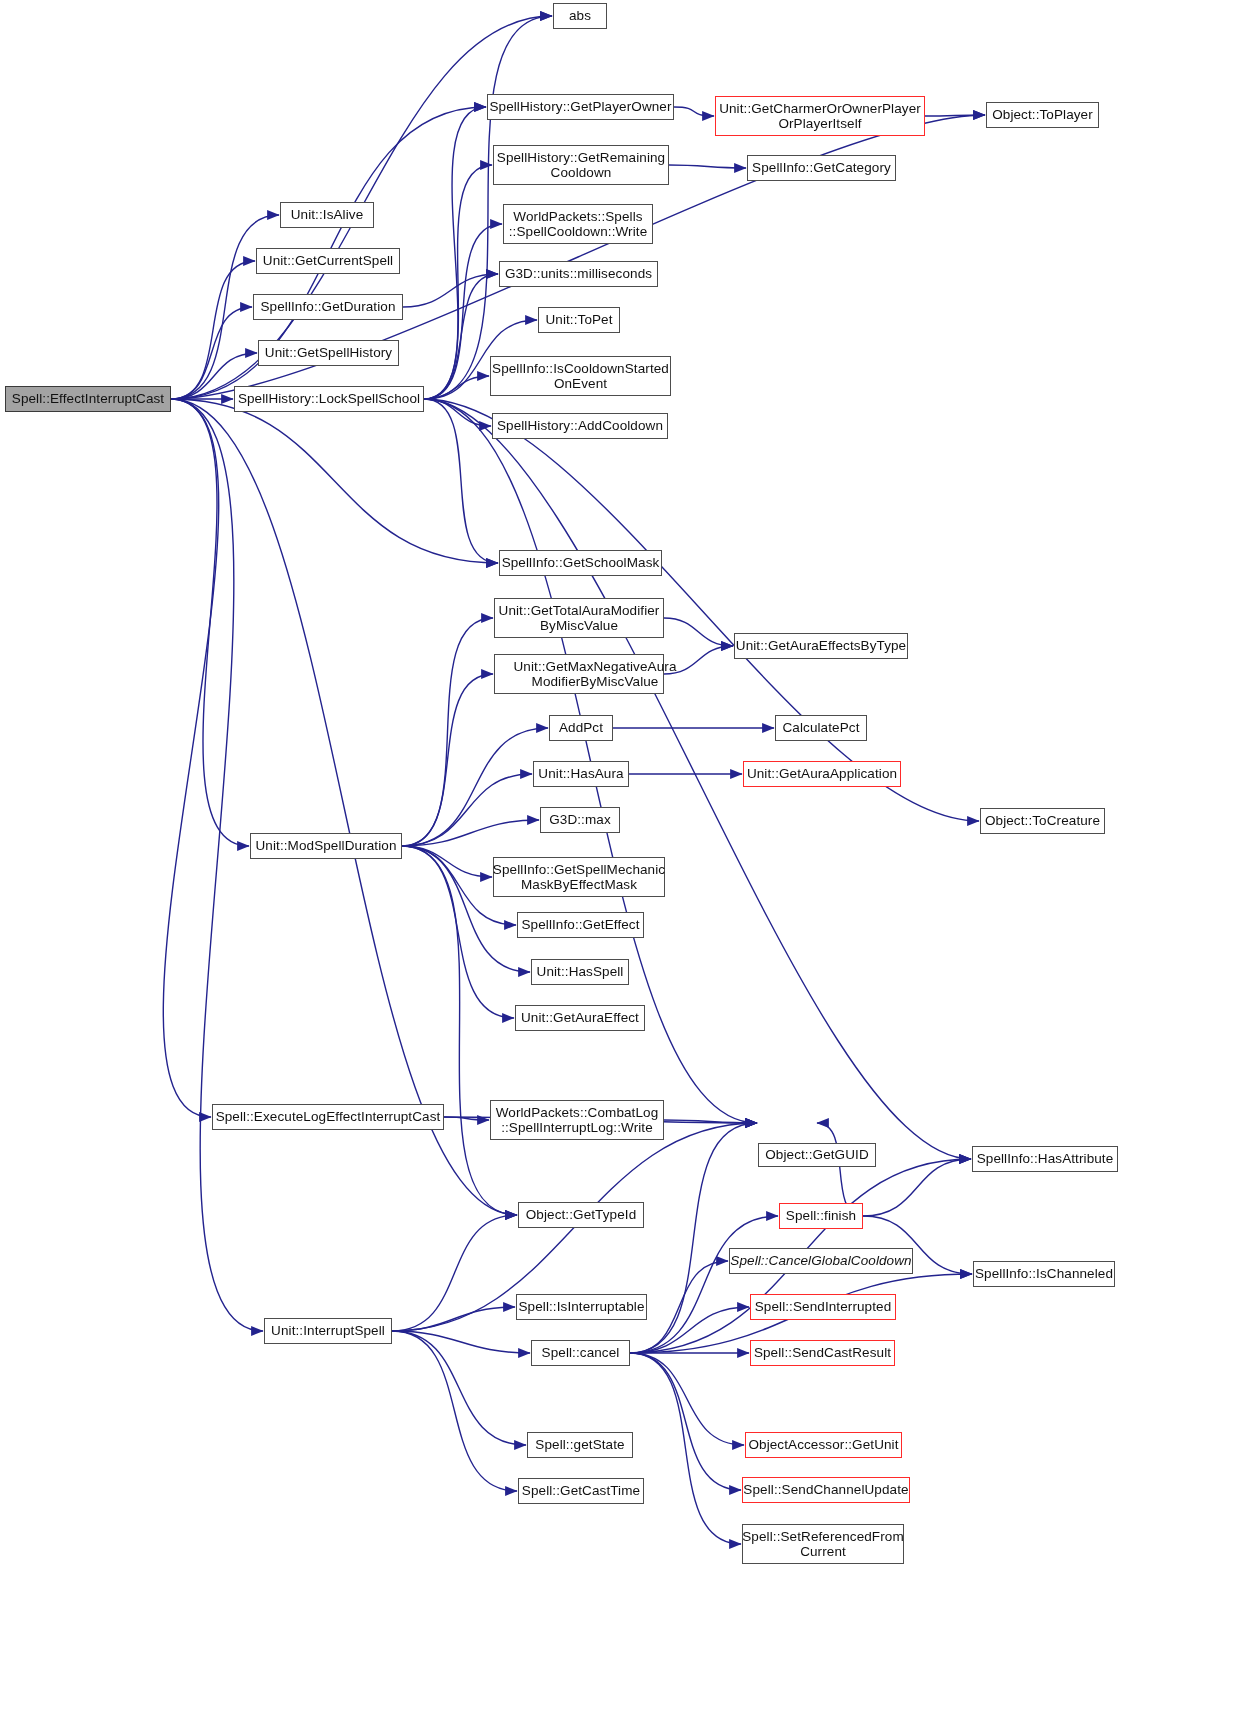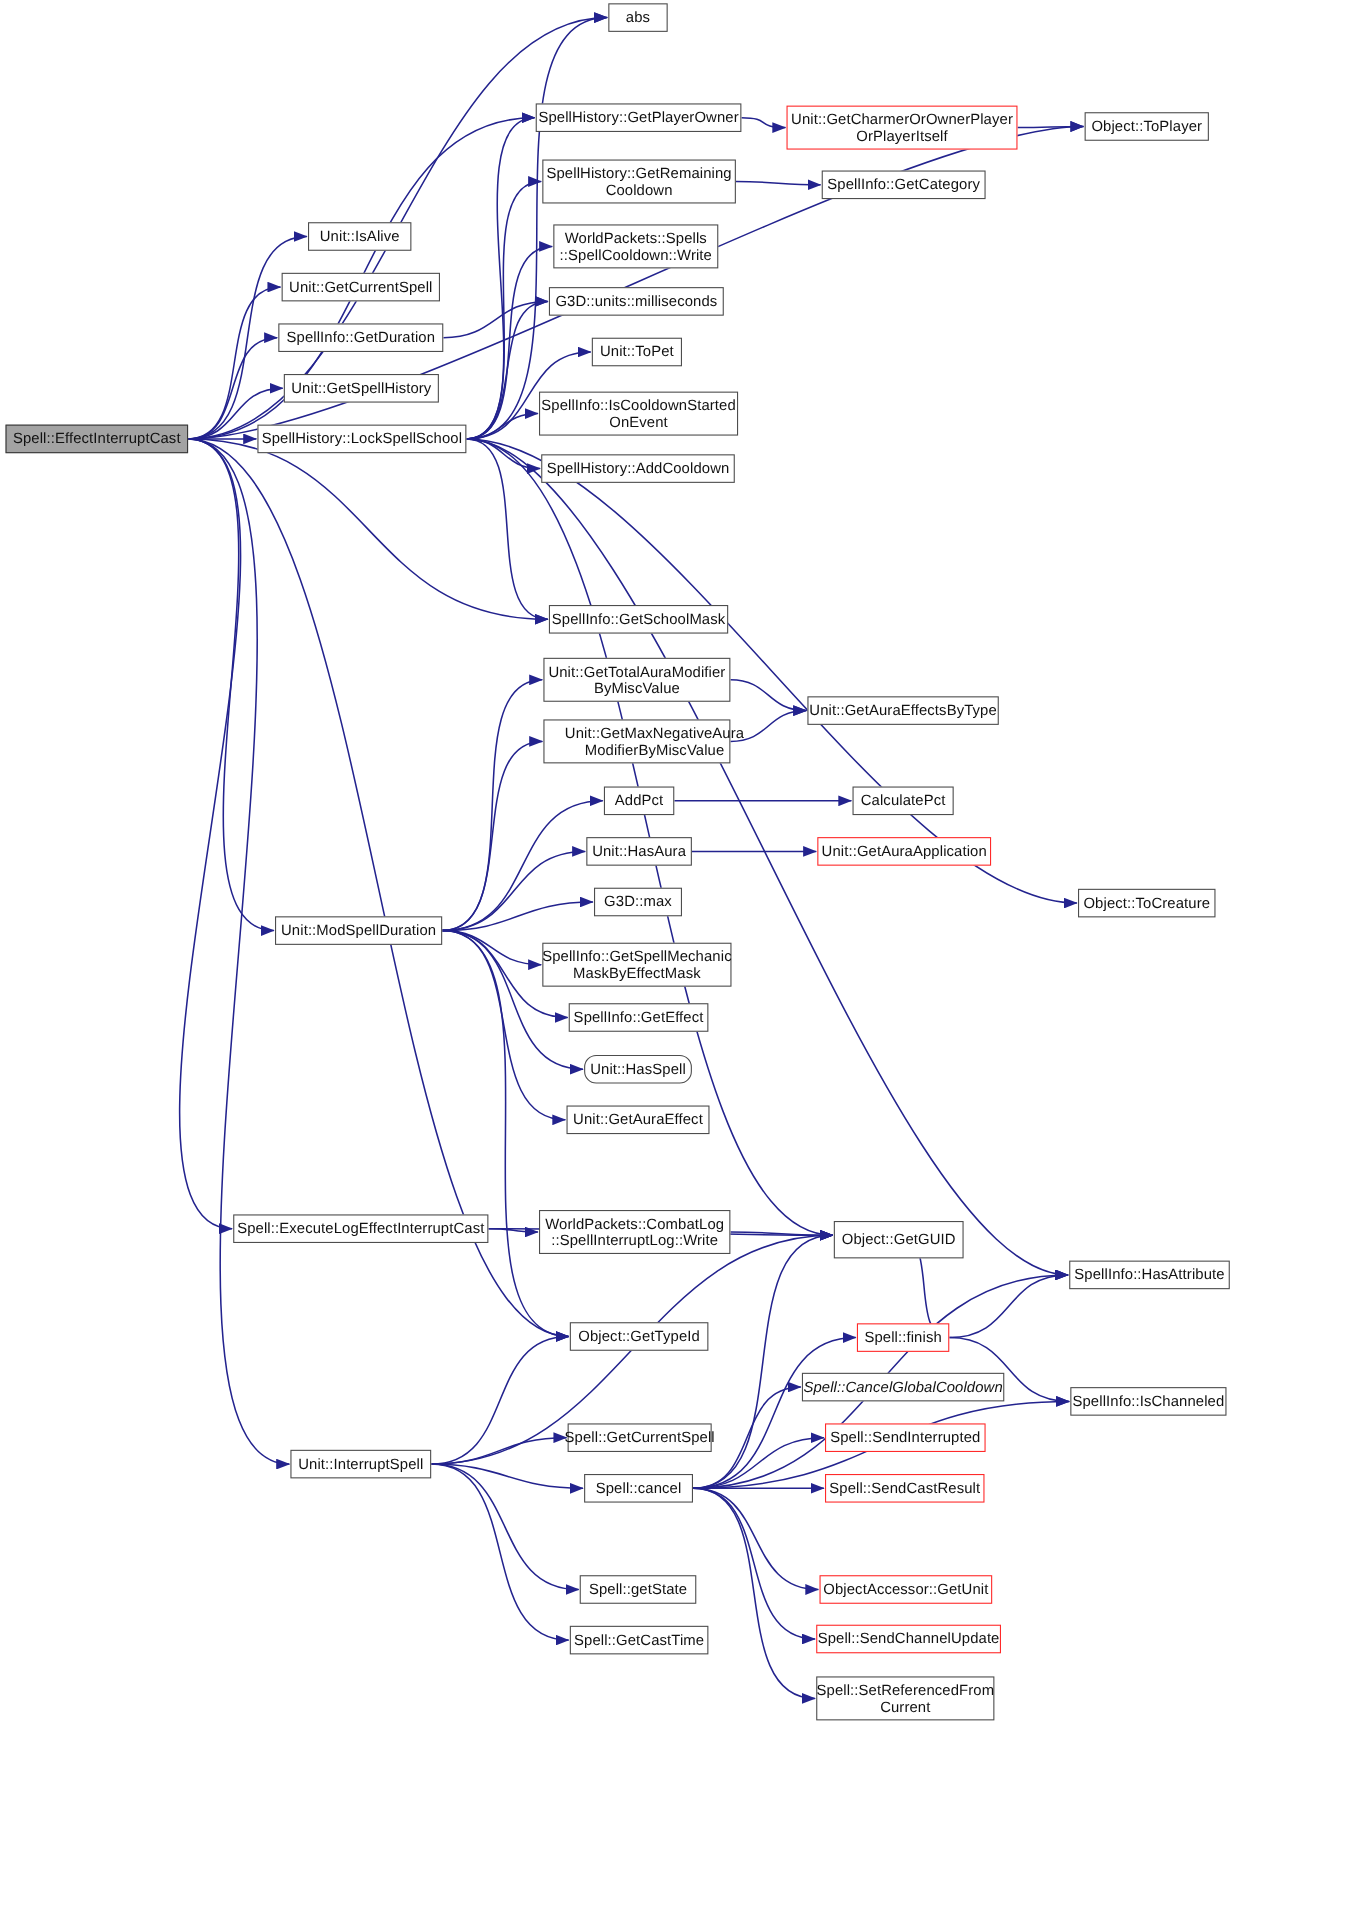--- a/index.html
+++ b/index.html
@@ -120,34 +120,34 @@
 ModifierByMiscValue</div>
       <div class="node" style="left: 734px; top: 633px; width: 174px; height: 26px;">Unit::GetAuraEffectsByType</div>
       <div class="node" style="left: 549px; top: 715px; width: 64px; height: 26px;">AddPct</div>
       <div class="node" style="left: 775px; top: 715px; width: 92px; height: 26px;">CalculatePct</div>
       <div class="node" style="left: 533px; top: 761px; width: 96px; height: 26px;">Unit::HasAura</div>
       <div class="node red" style="left: 743px; top: 761px; width: 158px; height: 26px;">Unit::GetAuraApplication</div>
       <div class="node" style="left: 540px; top: 807px; width: 80px; height: 26px;">G3D::max</div>
       <div class="node" style="left: 493px; top: 857px; width: 172px; height: 40px;">SpellInfo::GetSpellMechanic
 MaskByEffectMask</div>
       <div class="node" style="left: 517px; top: 912px; width: 127px; height: 26px;">SpellInfo::GetEffect</div>
-      <div class="node" style="left: 531px; top: 959px; width: 98px; height: 26px; border-radius: 11px;">Unit::HasSpell</div>
+      <div class="node" style="left: 531px; top: 959px; width: 98px; height: 26px;">Unit::HasSpell</div>
       <div class="node" style="left: 515px; top: 1005px; width: 130px; height: 26px;">Unit::GetAuraEffect</div>
       <div class="node" style="left: 250px; top: 833px; width: 152px; height: 26px;">Unit::ModSpellDuration</div>
       <div class="node" style="left: 980px; top: 808px; width: 125px; height: 26px;">Object::ToCreature</div>
       <div class="node" style="left: 212px; top: 1104px; width: 232px; height: 26px; text-align: right;">Spell::ExecuteLogEffectInterruptCast</div>
       <div class="node" style="left: 490px; top: 1100px; width: 174px; height: 40px;">WorldPackets::CombatLog
 ::SpellInterruptLog::Write</div>
-      <div class="node" style="left: 758px; top: 1110px; width: 118px; height: 34px; text-align: right;">Object::GetGUID</div>
+      <div class="node" style="left: 758px; top: 1143px; width: 118px; height: 24px; text-align: right;">Object::GetGUID</div>
       <div class="node" style="left: 972px; top: 1146px; width: 146px; height: 26px;">SpellInfo::HasAttribute</div>
       <div class="node" style="left: 518px; top: 1202px; width: 126px; height: 26px;">Object::GetTypeId</div>
       <div class="node red" style="left: 779px; top: 1203px; width: 84px; height: 26px;">Spell::finish</div>
       <div class="node" style="left: 729px; top: 1248px; width: 184px; height: 26px; font-style: italic;">Spell::CancelGlobalCooldown</div>
       <div class="node" style="left: 973px; top: 1261px; width: 142px; height: 26px;">SpellInfo::IsChanneled</div>
-      <div class="node" style="left: 516px; top: 1294px; width: 131px; height: 26px;">Spell::GetCurrentSpell</div>
+      <div class="node" style="left: 516px; top: 1294px; width: 131px; height: 26px;">Spell::IsInterruptable</div>
       <div class="node red" style="left: 750px; top: 1294px; width: 146px; height: 26px;">Spell::SendInterrupted</div>
       <div class="node" style="left: 264px; top: 1318px; width: 128px; height: 26px;">Unit::InterruptSpell</div>
       <div class="node" style="left: 531px; top: 1340px; width: 99px; height: 26px;">Spell::cancel</div>
       <div class="node red" style="left: 750px; top: 1340px; width: 145px; height: 26px;">Spell::SendCastResult</div>
       <div class="node red" style="left: 745px; top: 1432px; width: 157px; height: 26px;">ObjectAccessor::GetUnit</div>
       <div class="node" style="left: 527px; top: 1432px; width: 106px; height: 26px;">Spell::getState</div>
       <div class="node red" style="left: 742px; top: 1477px; width: 168px; height: 26px;">Spell::SendChannelUpdate</div>
       <div class="node" style="left: 518px; top: 1478px; width: 126px; height: 26px;">Spell::GetCastTime</div>
       <div class="node" style="left: 742px; top: 1524px; width: 162px; height: 40px;">Spell::SetReferencedFrom
 Current</div>

